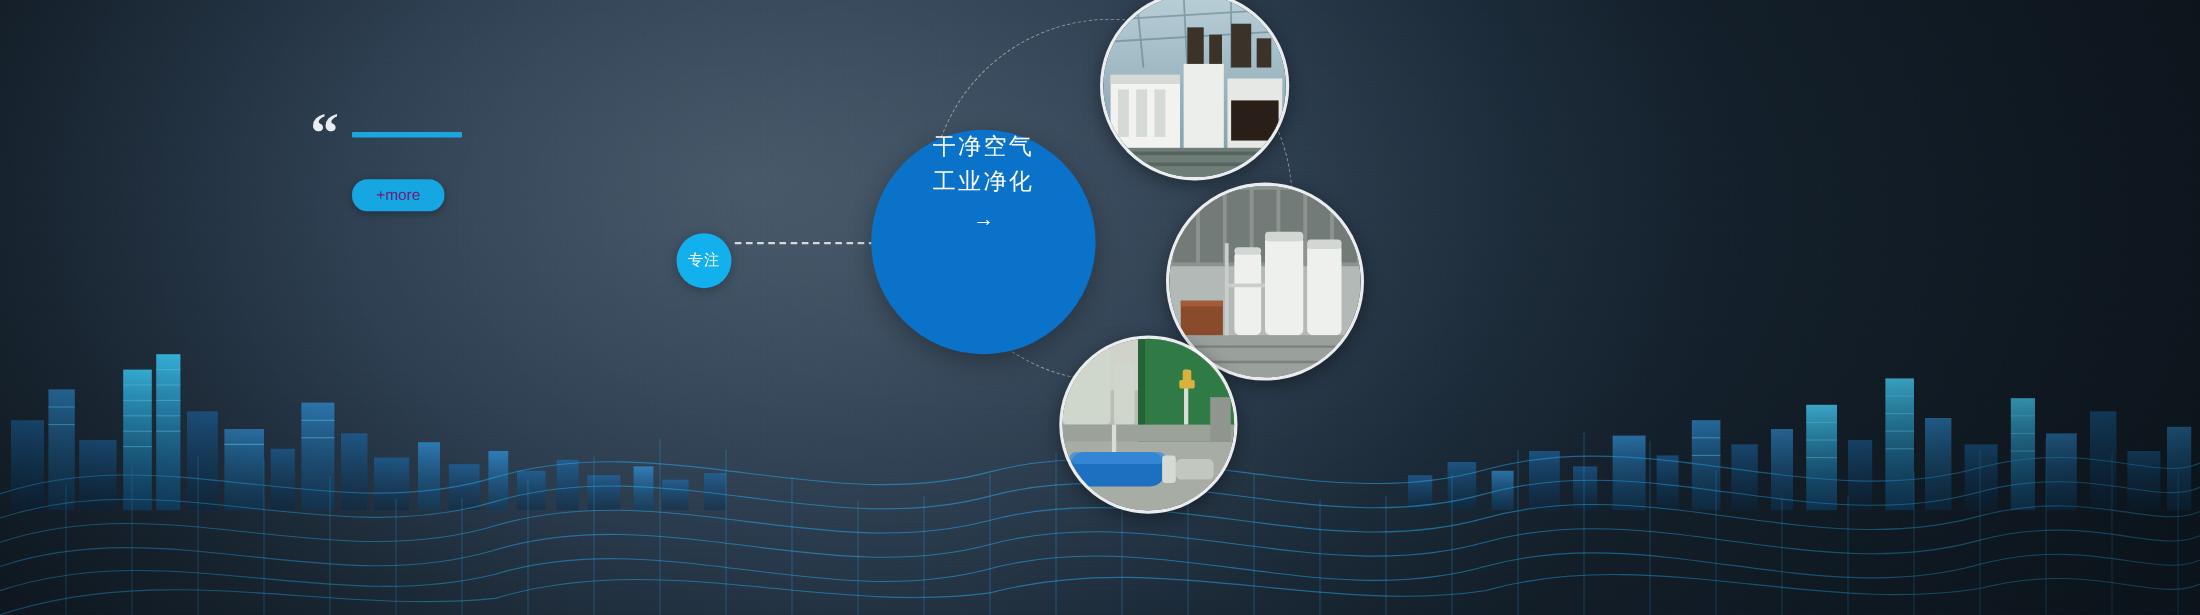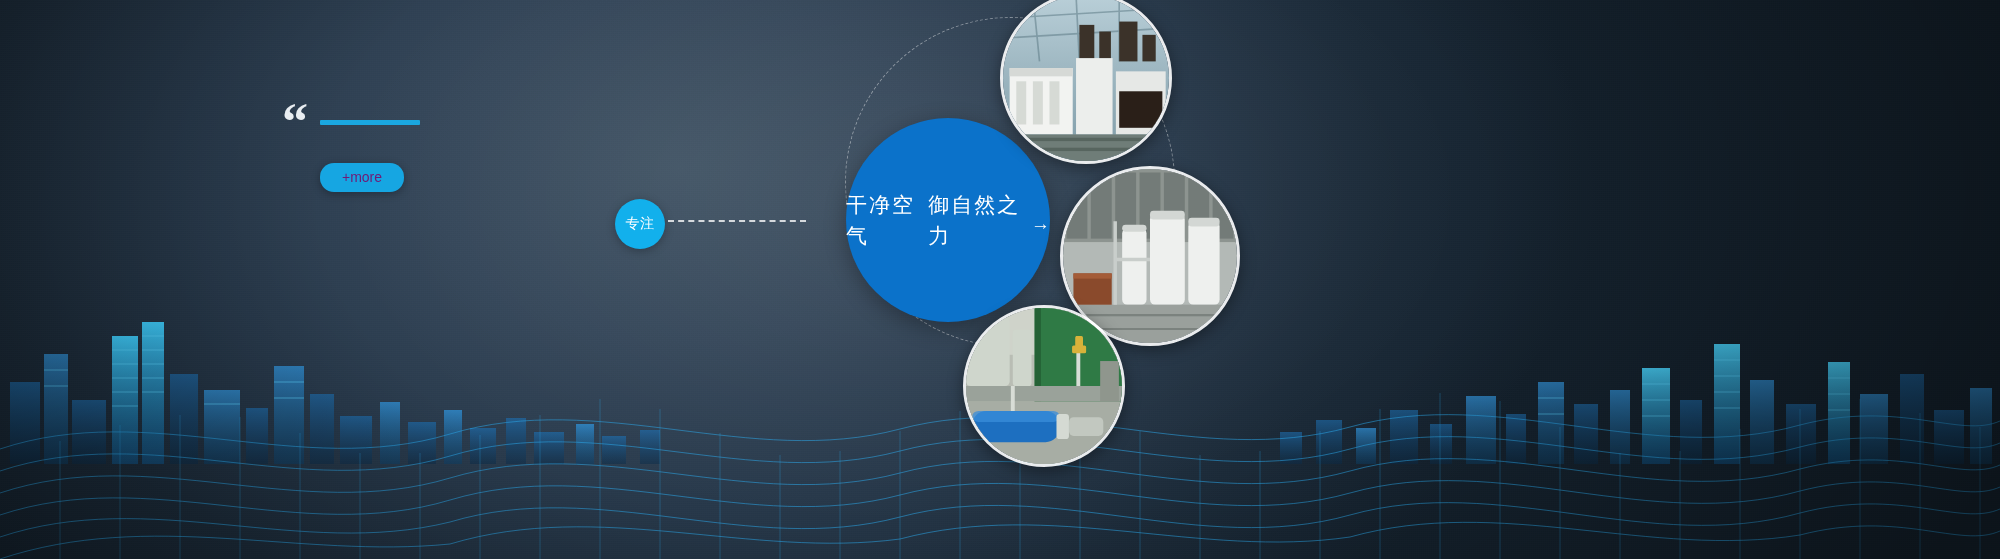--- a/index.html
+++ b/index.html
@@ -99,47 +99,47 @@
     color:#701a75;
     font-size:14px;
     border:none;
     cursor:pointer;
     box-shadow:0 2px 8px rgba(0,0,0,.3);
   }
 
   
   .focus-badge {
     position:absolute;
-    left:615px; top:199px;
+    left:615px; top:212px;
     width:50px; height:50px;
     border-radius:50%;
     background:#12b0ec;
     display:flex; align-items:center; justify-content:center;
     color:#ffffff; font-size:14px; letter-spacing:.5px;
     box-shadow:0 2px 10px rgba(0,0,0,.28);
     cursor:pointer;
   }
 
   .connector {
     position:absolute;
     left:668px; top:220px;
     width:138px; height:2px;
     border-top:2px dashed rgba(255,255,255,.78);
     pointer-events:none;
   }
 
   
   .main-circle {
     position:absolute;
-    left:846px; top:118px;
+    left:792px; top:118px;
     width:204px; height:204px;
     border-radius:50%;
     background:#0b72ca;
-    display:flex; flex-direction:row;
-    align-items:center; justify-content:flex-end;
+    display:flex; flex-direction:column;
+    align-items:center; justify-content:flex-start;
     color:#ffffff;
     cursor:pointer;
     box-shadow:0 6px 22px rgba(0,0,0,.3);
   }
   .main-circle .l1,
   .main-circle .l2 { font-size:21px; letter-spacing:2px; line-height:1.5; }
   .main-circle .arrow { margin-top:8px; font-size:19px; letter-spacing:0; }
 
   
   .orbit {
@@ -349,21 +349,21 @@
 
   <div class="focus-badge">
     <span>专注</span>
   </div>
   <div class="connector"></div>
 
   <div class="orbit"></div>
 
   <div class="main-circle">
     <div class="l1">干净空气</div>
-    <div class="l2">御自然之力</div>
+    <div class="l2">工业净化</div>
     <div class="arrow">→</div>
   </div>
 
   <div class="thumb thumb-1">
     <svg viewBox="0 0 100 100" preserveAspectRatio="xMidYMid slice">
       <defs>
         <linearGradient id="t1sky" x1="0" y1="0" x2="0" y2="1">
           <stop offset="0%" stop-color="#b9cfd8"></stop>
             <stop offset="100%" stop-color="#7d9aa6"></stop>
         </linearGradient>

